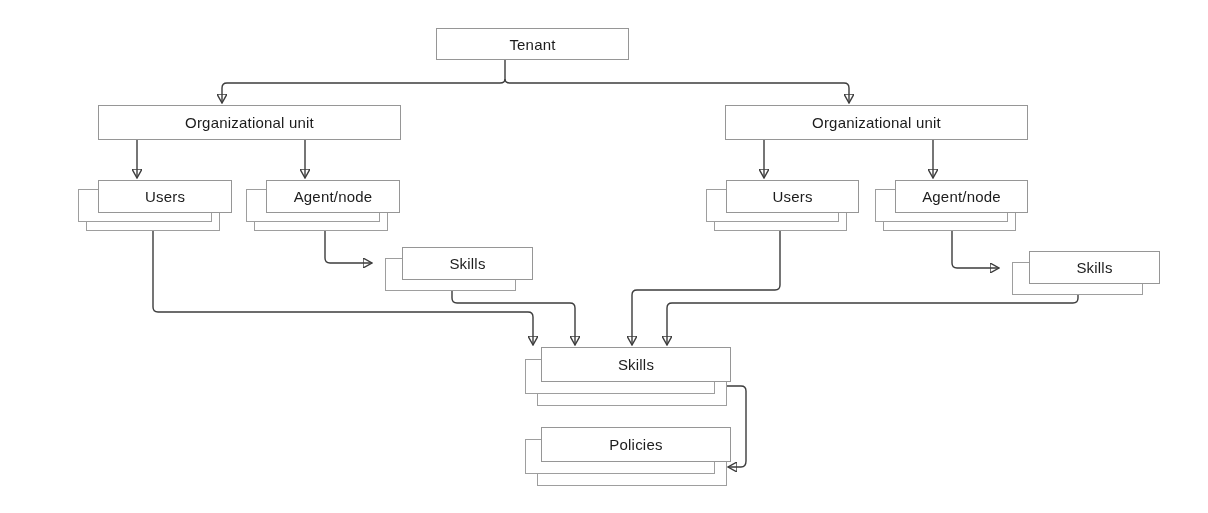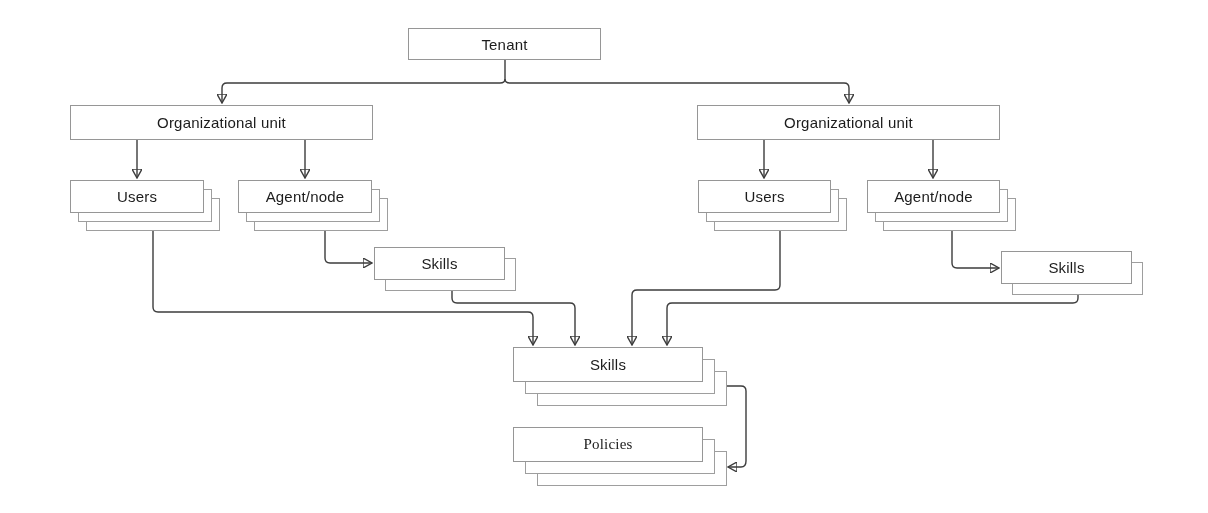--- a/index.html
+++ b/index.html
@@ -18,20 +18,21 @@
   }
   .node .layer.o1{left:var(--ox);top:var(--oy);}
   .node .layer.o2{left:calc(var(--ox)*2);top:calc(var(--oy)*2);}
   .node .box{
     position:absolute;width:100%;height:100%;
     background:#ffffff;border:1.2px solid #969696;
     box-sizing:border-box;
     display:flex;align-items:center;justify-content:center;
     font-size:15px;color:#1c1c1c;letter-spacing:0.2px;
     white-space:nowrap;
+    margin-left:28px;
   }
   svg.connectors{
     position:absolute;left:0;top:0;width:1208px;height:513px;
     pointer-events:none;
   }
   svg.connectors path{
     fill:none;stroke:#3c3c3c;stroke-width:1.4px;
   }
 </style>
 </head>
@@ -125,21 +126,21 @@
   </div>
 
   <div class="node" style="left:513px;top:347px;width:190px;height:35px;--ox:12px;--oy:12px;">
     <div class="layer o2"></div>
     <div class="layer o1"></div>
     <div class="box">
         <span>Skills</span>
       </div>
   </div>
 
-  <div class="node" style="left:513px;top:427px;width:190px;height:35px;font-family:Liberation Serif, serif;--ox:12px;--oy:12px;">
+  <div class="node" style="left:513px;top:427px;width:190px;height:35px;--ox:12px;--oy:12px;">
     <div class="layer o2"></div>
     <div class="layer o1"></div>
     <div class="box">
         <span>Policies</span>
       </div>
   </div>
 
 </div>
 
 </body></html>

